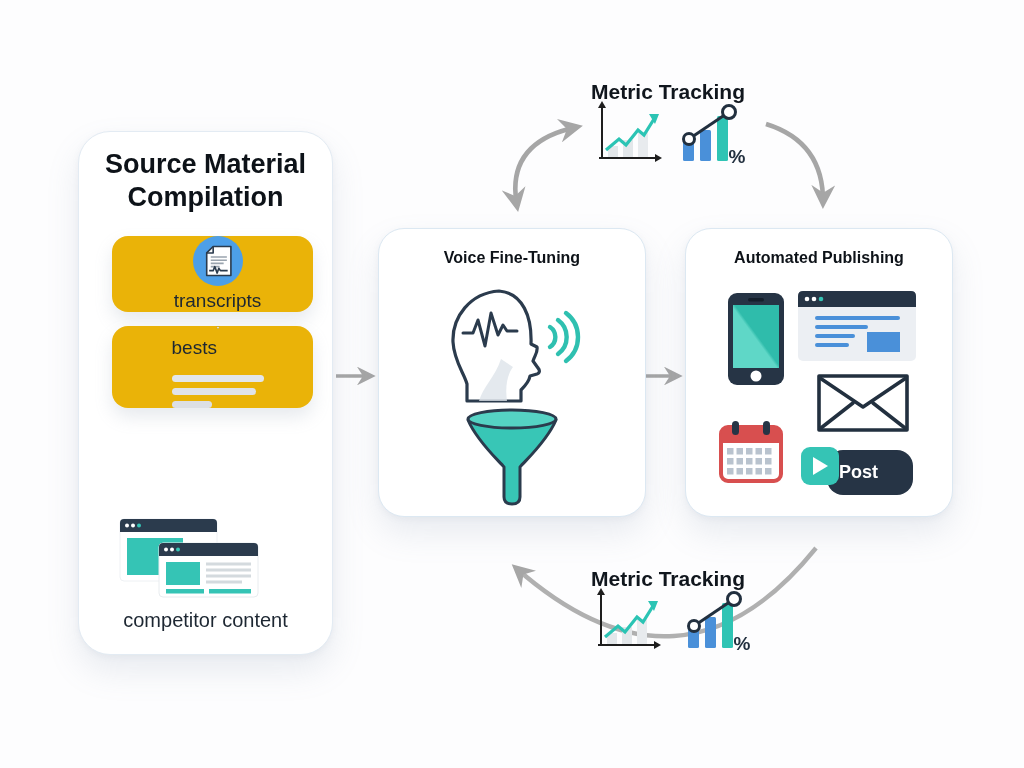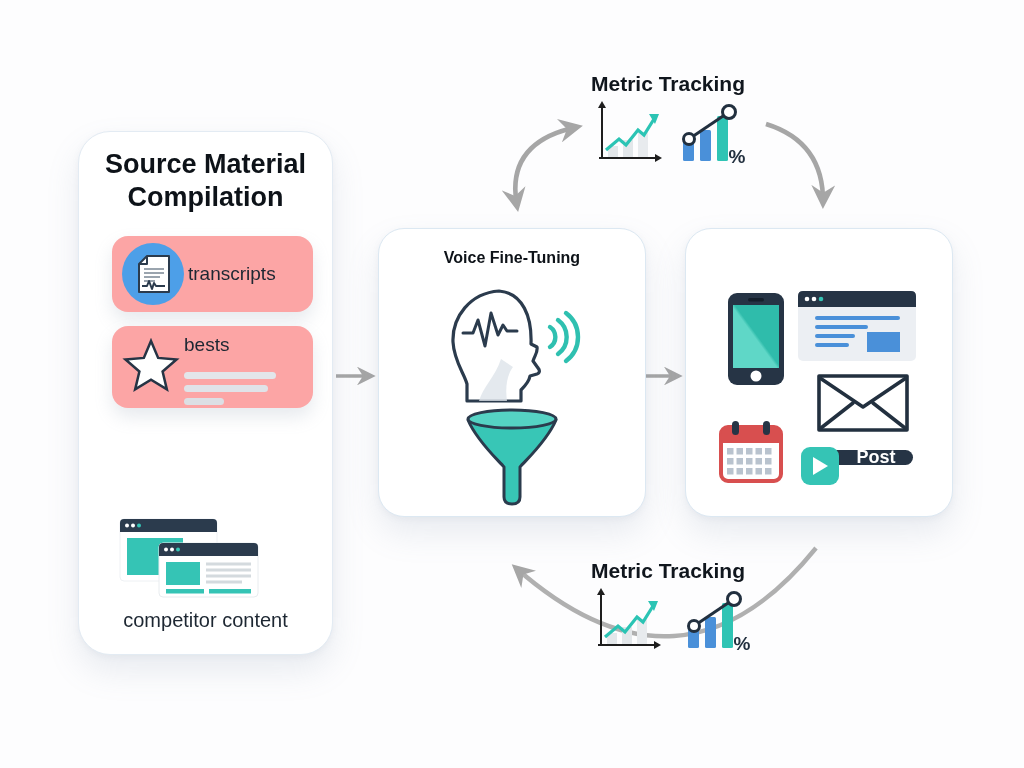--- a/index.html
+++ b/index.html
@@ -7,48 +7,48 @@
          font-family:"Liberation Sans", sans-serif;color:#141b24;}
   .connectors{position:absolute;left:0;top:0;width:1024px;height:768px;pointer-events:none;}
   .card{position:absolute;background:#fff;border:1px solid #e3ebf3;
         box-shadow:0 16px 32px rgba(125,145,170,.16),0 2px 6px rgba(125,145,170,.08);text-decoration:underline;}
   .card-source{left:78px;top:131px;width:253px;height:522px;border-radius:32px;}
   .card-voice{left:378px;top:228px;width:266px;height:287px;border-radius:26px;border-color:#dce8f2;}
   .card-publishing{left:685px;top:228px;width:266px;height:287px;border-radius:26px;border-color:#dce8f2;}
   .card h2{margin:0;position:absolute;left:0;right:0;text-align:center;color:#0d1218;font-weight:bold;}
   .card-source h2{top:16px;font-size:27px;line-height:1.22;padding:0 14px;}
   .card-voice h2,.card-publishing h2{top:20px;font-size:16px;}
-  .pill{position:absolute;left:33px;width:201px;background:#fca5a5;border-radius:16px;
-        box-shadow:0 9px 18px rgba(135,150,172,.20);display:flex;align-items:center;gap:4px;padding-left:10px;box-sizing:border-box;}
+  .pill{position:absolute;left:33px;width:201px;background:#eab308;border-radius:16px;
+        box-shadow:0 9px 18px rgba(135,150,172,.20);display:flex;align-items:center;gap:4px;padding-left:10px;box-sizing:border-box;flex-direction:column;}
   .pill span{font-size:19px;color:#1d2732;}
   .pill-1{top:104px;height:76px;}
   .pill-2{top:194px;height:82px;}
   .pill-3{top:290px;height:76px;}
   .bests-col{display:flex;flex-direction:column;gap:6px;padding-top:4px;}
   .bests-col span{margin-bottom:10px;}
   .ln{display:block;height:7px;border-radius:3.5px;background:#e3e6ea;}
   .ln1{width:92px;}.ln2{width:84px;background:#e0e3e8;}.ln3{width:40px;background:#dcdfe4;}
   .competitor-art{position:absolute;left:40px;top:386px;}
   .competitor-label{position:absolute;left:0;right:0;top:477px;text-align:center;font-size:20px;color:#1d2732;}
   .head-art{position:absolute;left:58px;top:58px;}
   .funnel-art{position:absolute;left:78px;top:178px;}
   .phone-art{position:absolute;left:42px;top:64px;}
   .browser-art{position:absolute;left:112px;top:62px;}
   .envelope-art{position:absolute;left:131px;top:145px;}
   .calendar-art{position:absolute;left:33px;top:192px;}
   .post{position:absolute;left:115px;top:218px;width:112px;height:38px;}
-  .post-pill{position:absolute;left:26px;top:3px;width:86px;height:15px;background:#263445;border-radius:16px;
-             display:flex;align-items:center;justify-content:center;padding-left:12px;box-sizing:border-box;}
+  .post-pill{position:absolute;left:26px;top:3px;width:86px;height:45px;background:#263445;border-radius:16px;
+             display:flex;align-items:center;padding-left:12px;box-sizing:border-box;}
   .post-pill span{color:#fff;font-size:18px;font-weight:bold;}
   .post-play{position:absolute;left:0;top:0;width:38px;height:38px;background:#35c4b5;border-radius:9px;
              display:flex;align-items:center;justify-content:center;}
   .metric{position:absolute;width:220px;text-align:center;}
   .metric-top{left:558px;top:72px;}
   .metric-bottom{left:558px;top:559px;}
-  .metric-label{font-size:21px;font-weight:600;color:#10161d;}
+  .metric-label{font-size:21px;font-weight:600;color:#10161d;margin-top:8px;}
   .metric-icons{position:absolute;}
   .mi-line-top{left:35px;top:28px;}  .mi-bars-top{left:121px;top:31px;}
   .mi-line-bot{left:34px;top:28px;}  .mi-bars-bot{left:126px;top:31px;}
 </style>
 </head>
 <body>
 
 <div class="stage">
 
   <svg class="connectors">
@@ -140,20 +140,21 @@
 
     <div class="funnel-art">
       <svg width="110" height="102" viewBox="0 0 110 102">
         <path d="M11 13 C 20 34 40 52 47 60 L 47 90 Q 47 97 55 97 Q 63 97 63 90 L 63 60 C 70 52 90 34 99 13 Z" fill="#38c6b6" stroke="#2b3b4d" stroke-width="3" stroke-linejoin="round"></path>
         <ellipse cx="55" cy="12" rx="44" ry="9" fill="#55d3c4" stroke="#2b3b4d" stroke-width="3"></ellipse>
       </svg>
     </div>
   </section>
 
   <section class="card card-publishing">
+    <h2>Automated Publishing</h2>
 
     <div class="phone-art">
       <svg width="56" height="92" viewBox="0 0 56 92">
         <defs>
           <linearGradient id="scr" x1="0" y1="1" x2="1" y2="0">
             <stop offset="0" stop-color="#5fd7c7"></stop>
               <stop offset="0.48" stop-color="#5fd7c7"></stop>
             <stop offset="0.52" stop-color="#2fbcab"></stop>
               <stop offset="1" stop-color="#2fbcab"></stop>
           </linearGradient>

